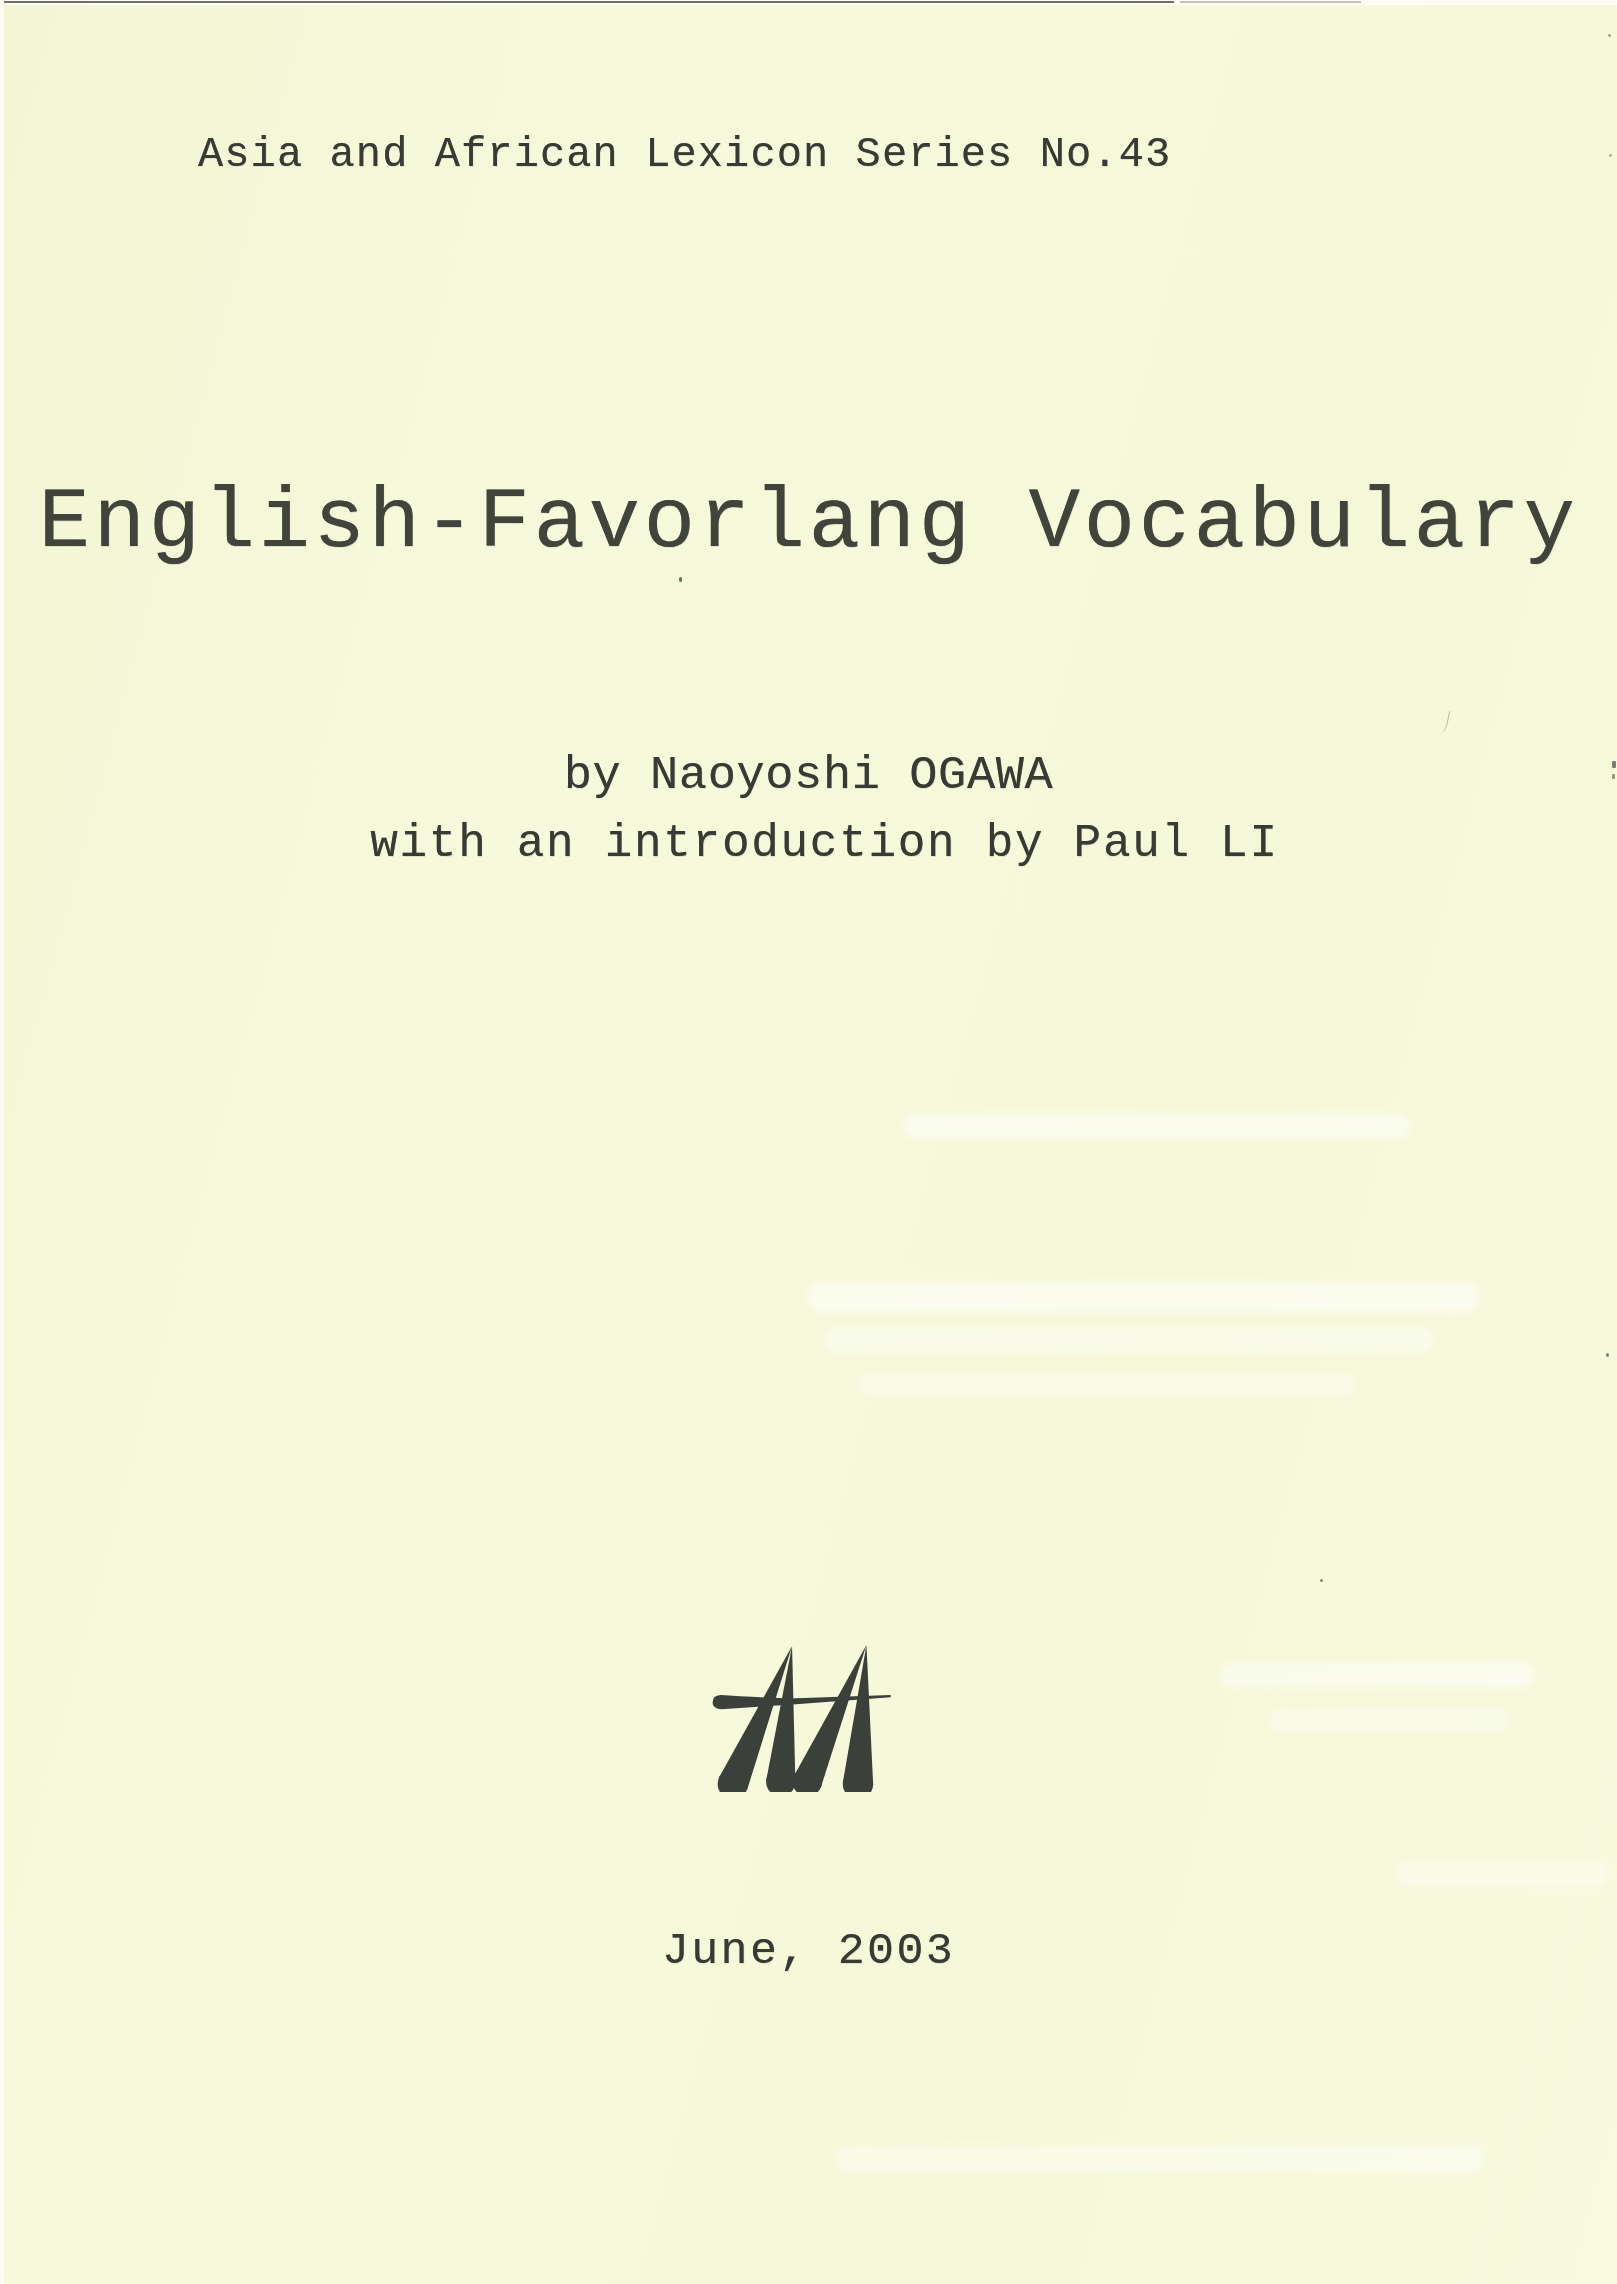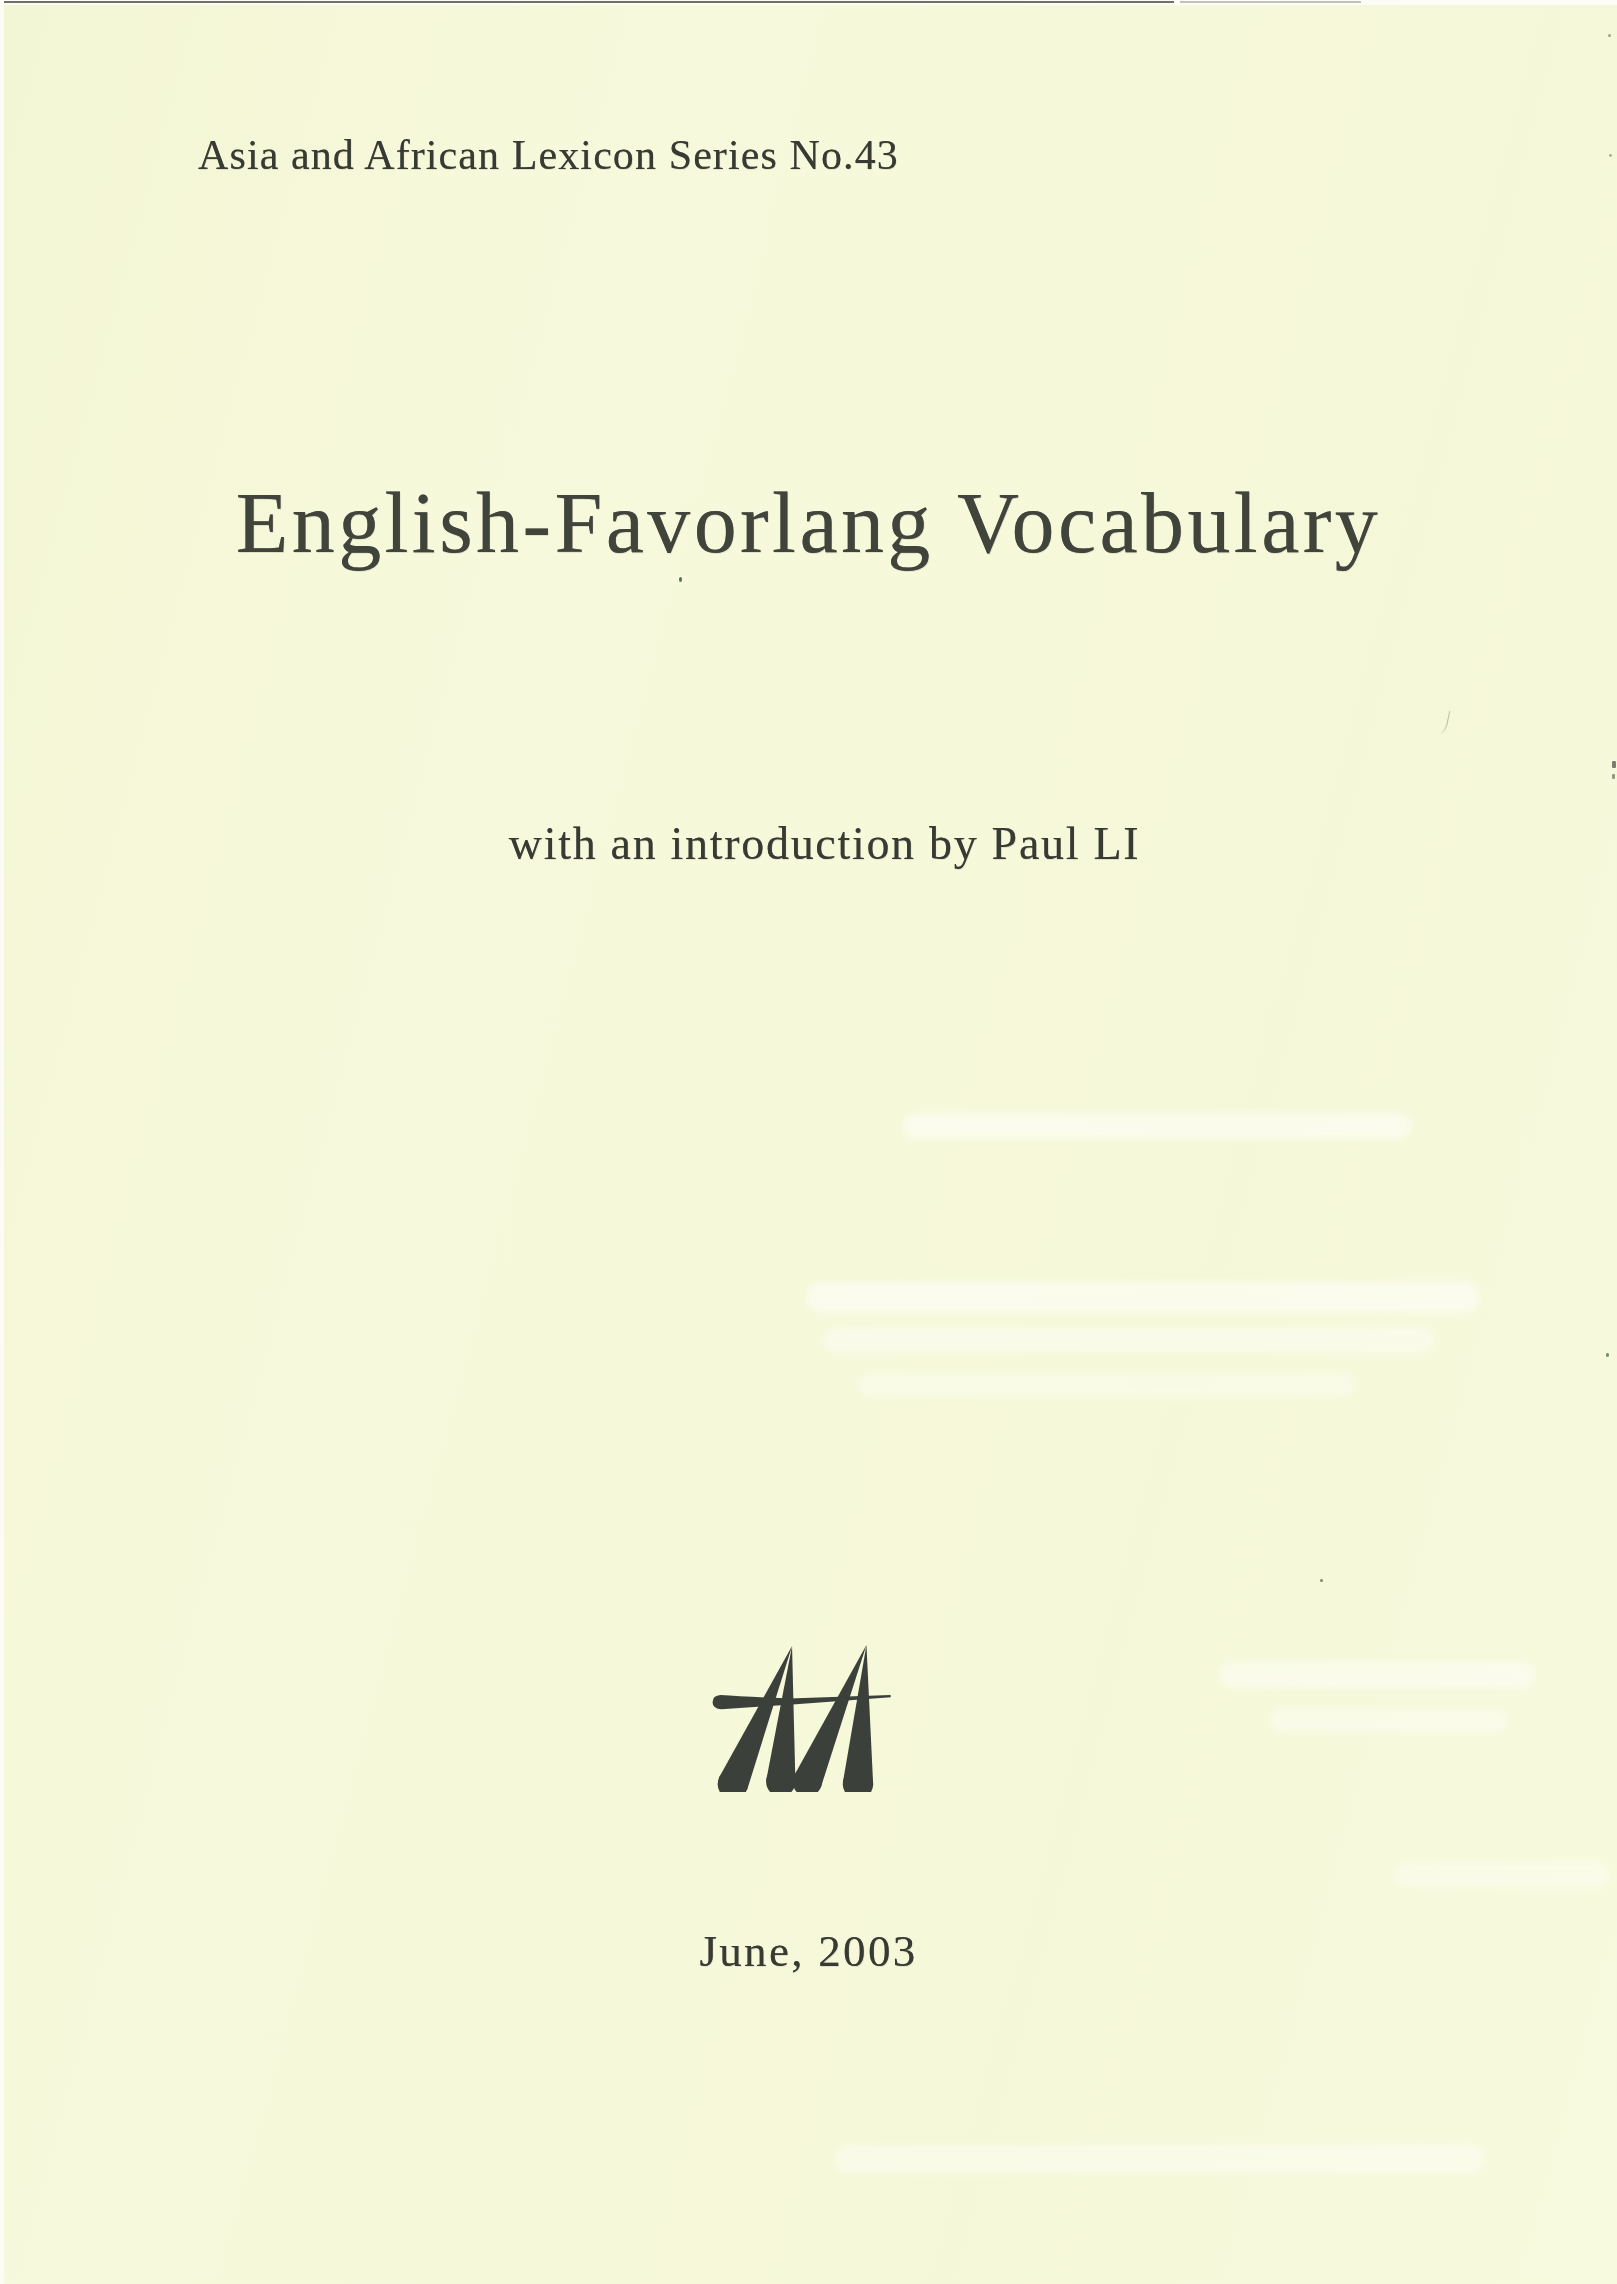--- a/index.html
+++ b/index.html
@@ -1,21 +1,21 @@
 <!DOCTYPE html>
 <html style="font-size:9px"><head>
 <meta charset="utf-8">
 <style>
   html,body{margin:0;padding:0;background:#e8e8e4;}
   .page{
     position:relative;
     width:1617px;height:2284px;
     overflow:hidden;
     background:linear-gradient(105deg,#f3f6d4 0%,#f7f9dc 30%,#f5f8d8 70%,#f8fadf 100%);
-    font-family:Liberation Serif, serif;
+    font-family:Liberation Mono, monospace;
     color:#383b33;
   }
   .line{
     position:absolute;left:0;width:100%;
     text-align:center;line-height:1;white-space:nowrap;
     color:#383b33;
     text-shadow:0 0 0.6px rgba(56,59,51,.55),0.6px 0.6px 0 rgba(56,59,51,.12);
   }
   .series{left:198px;width:auto;text-align:left;top:134px;font-size:42px;letter-spacing:1.1px;}
   .title{top:480px;font-size:86px;letter-spacing:3.4px;color:#41443b;}
@@ -66,20 +66,21 @@
   <div class="ghost g2"></div>
   <div class="ghost g3"></div>
   <div class="ghost g4"></div>
   <div class="ghost g5"></div>
   <div class="ghost g6"></div>
   <div class="ghost g7"></div>
   <div class="ghost g8"></div>
 
   <div class="line series">Asia and African Lexicon Series No.43</div>
   <div class="line title">English-Favorlang Vocabulary</div>
+  <div class="line author">by Naoyoshi OGAWA</div>
   <div class="line intro">with an introduction by Paul LI</div>
 
   <svg class="logo" viewBox="0 0 320 275" xmlns="http://www.w3.org/2000/svg">
     <g fill="#3b403b">
 
       <path d="M145,16 L15,250 L65,272 Z"></path>
         <circle cx="40" cy="261" r="27"></circle>
 
       <path d="M145,16 L99,255 L151,259 Z"></path>
         <circle cx="125" cy="257" r="26"></circle>

